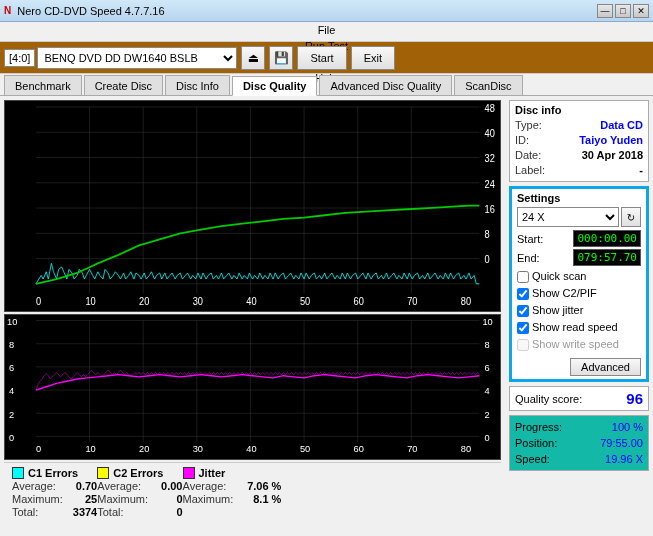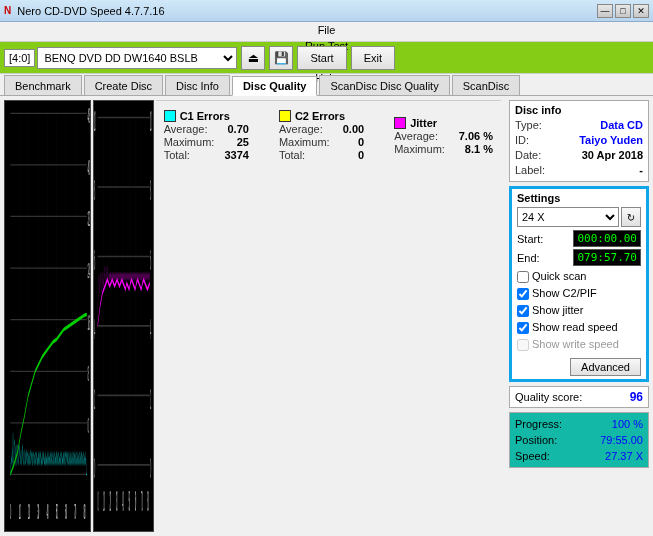--- a/index.html
+++ b/index.html
@@ -35,21 +35,21 @@
       flex-direction: column;
     }
     #menubar .menu-item {
       padding: 2px 8px;
       cursor: pointer;
       font-size: 11px;
     }
 
     
     #toolbar {
-      background: #84cc16;
+      background: #a16207;
       height: 32px;
       display: flex;
       align-items: center;
       padding: 2px 4px;
       gap: 4px;
       border-bottom: 1px solid #ccc;
     }
     .drive-select {
       display: flex;
       align-items: center;
@@ -121,20 +121,21 @@
       display: flex;
       height: calc(536px - 22px - 20px - 32px - 22px);
       background: #f0f0f0;
     }
 
     
     #charts-area {
       flex: 1;
       padding: 4px;
       display: flex;
+      flex-direction: column;
       gap: 2px;
     }
 
     .chart-container {
       background: #000;
       border: 1px solid #444;
       position: relative;
       flex: 1;
     }
 
@@ -224,21 +225,21 @@
     .advanced-btn {
       background: linear-gradient(to bottom, #f8f8f8, #e0e0e0);
       border: 1px solid #888;
       padding: 2px 10px;
       cursor: pointer;
       font-size: 11px;
       align-self: flex-end;
       margin-top: 2px;
     }
     .quality-score {
-      font-size: 12px;
+      font-size: 15px;
       font-weight: bold;
       color: #00f;
     }
 
     .progress-section {
       font-size: 11px;
       border: 1px solid #aaa;
       background: #14b8a6;
       padding: 3px 5px;
     }
@@ -247,23 +248,21 @@
       justify-content: space-between;
       line-height: 16px;
     }
     .progress-value { color: #00f; }
 
     
     #legend {
       background: #f0f0f0;
       height: 70px;
       display: flex;
-      align-items: center;
       padding: 4px 8px;
-      gap: 30px;
       border-top: 1px solid #ccc;
     }
     .legend-item { display: flex; flex-direction: column; gap: 1px; }
     .legend-header { display: flex; align-items: center; gap: 4px; font-size: 11px; font-weight: bold; }
     .legend-color-box { width: 12px; height: 12px; border: 1px solid #333; }
     .legend-row { display: flex; justify-content: space-between; gap: 20px; font-size: 11px; }
     .legend-stat-label { color: #333; }
     .legend-stat-value { font-weight: bold; }
 
     
@@ -300,21 +299,21 @@
   <div class="toolbar-icon-btn" title="Save">💾</div>
   <button class="toolbar-btn">Start</button>
   <button class="toolbar-btn">Exit</button>
 </div>
 
 <div id="tabs">
   <div class="tab">Benchmark</div>
   <div class="tab">Create Disc</div>
   <div class="tab">Disc Info</div>
   <div class="tab active">Disc Quality</div>
-  <div class="tab">ScanDisc Disc Quality</div>
+  <div class="tab">Advanced Disc Quality</div>
   <div class="tab">ScanDisc</div>
 </div>
 
 <div id="main">
 
   <div id="charts-area">
 
     <div class="chart-container" style="flex: 2.2;">
       <svg class="chart-svg" viewBox="0 0 480 175" preserveAspectRatio="none">
 
@@ -541,18 +540,18 @@
       <div class="progress-row">
         <span>Progress:</span>
         <span class="progress-value">100 %</span>
       </div>
       <div class="progress-row">
         <span>Position:</span>
         <span class="progress-value">79:55.00</span>
       </div>
       <div class="progress-row">
         <span>Speed:</span>
-        <span class="progress-value">27.37 X</span>
+        <span class="progress-value">19.96 X</span>
       </div>
     </div>
 
   </div>
 </div>
 
 </body></html>

